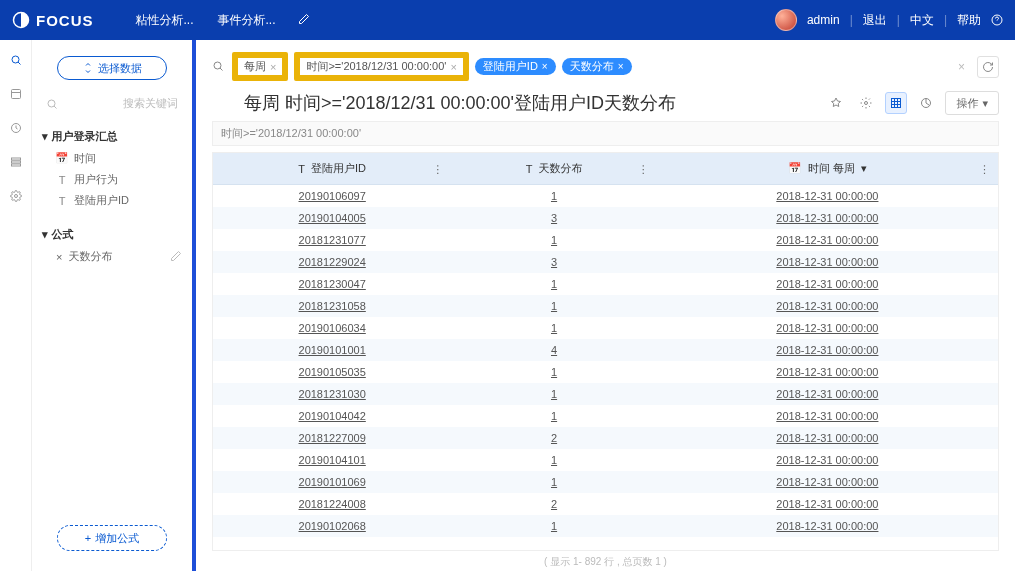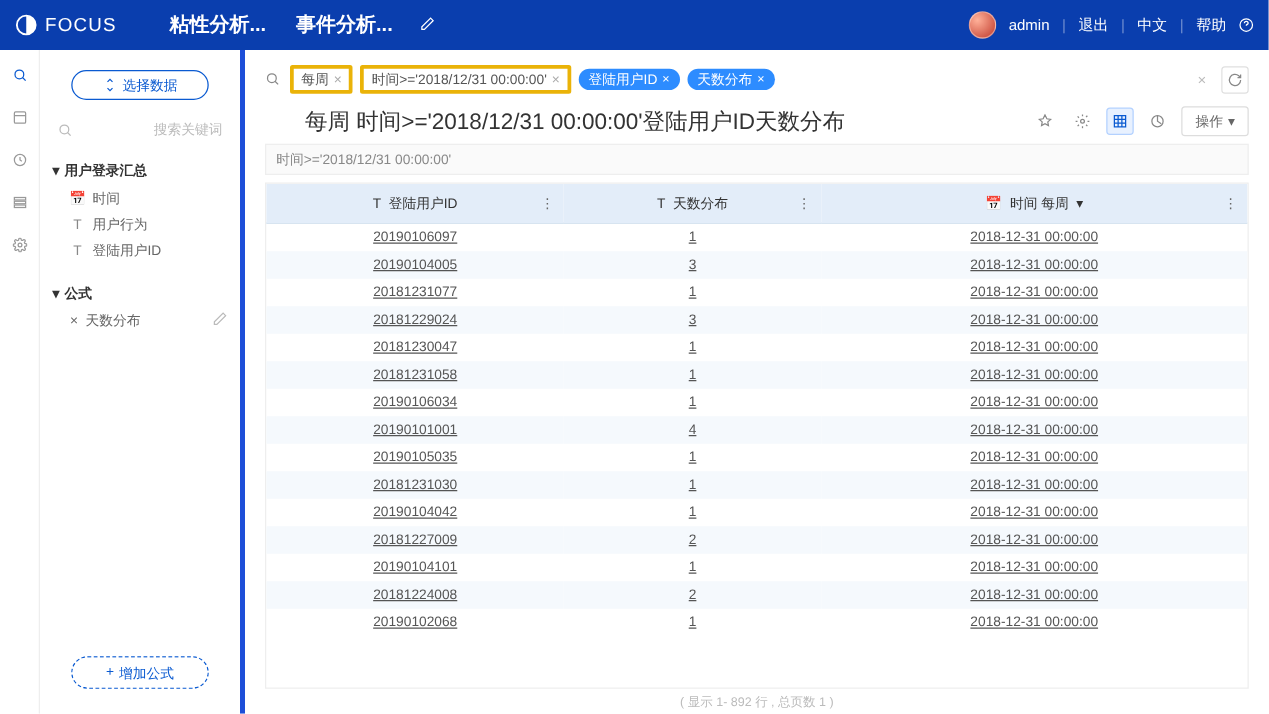--- a/index.html
+++ b/index.html
@@ -1,23 +1,23 @@
 <!DOCTYPE html>
 <html><head>
 <meta charset="utf-8">
 <style>
 * { margin: 0; padding: 0; box-sizing: border-box; }
 body { font-family: -apple-system, "Microsoft YaHei", sans-serif; font-size: 12px; color: #333; background: #fff; width: 1015px; height: 571px; overflow: hidden; }
 
 
 .header { height: 40px; background: #0a3eae; display: flex; align-items: center; padding: 0 12px; color: #fff; }
-.logo { display: flex; align-items: center; font-size: 15px; font-weight: 400; letter-spacing: 1px; }
+.logo { display: flex; align-items: center; font-size: 15px; font-weight: 700; letter-spacing: 1px; }
 .logo svg { width: 18px; height: 18px; margin-right: 6px; }
 .nav { display: flex; margin-left: 30px; }
-.nav-item { padding: 0 12px; font-size: 16px; cursor: pointer; font-weight: bold; }
+.nav-item { padding: 0 12px; font-size: 12px; cursor: pointer; }
 .nav-edit { margin-left: 10px; cursor: pointer; }
 .hdr-spacer { flex: 1; }
 .hdr-right { display: flex; align-items: center; gap: 10px; font-size: 12px; }
 .avatar { width: 22px; height: 22px; border-radius: 50%; background: radial-gradient(circle at 30% 30%, #ffb199, #c0392b); border: 1px solid rgba(255,255,255,.4); }
 .hdr-right span { cursor: pointer; }
 .sep { color: rgba(255,255,255,.4); }
 
 
 .main { display: flex; height: calc(100% - 40px); }
 .icon-rail { width: 32px; border-right: 1px solid #eee; display: flex; flex-direction: column; align-items: center; padding-top: 12px; gap: 18px; }
@@ -33,21 +33,21 @@
 .side-item .ico { width: 12px; display: inline-flex; justify-content: center; color: #888; }
 .formula-item { display: flex; align-items: center; gap: 6px; padding: 3px 2px 3px 16px; color: #666; justify-content: space-between; }
 .sidebar-spacer { flex: 1; }
 .add-formula-btn { margin: 8px auto; width: 110px; height: 26px; border: 1px dashed #0a5ad1; border-radius: 13px; color: #0a5ad1; display: flex; align-items: center; justify-content: center; gap: 4px; cursor: pointer; font-size: 11px; }
 
 .content { flex: 1; padding: 12px 16px 0; display: flex; flex-direction: column; overflow: hidden; }
 
 
 .query-bar { display: flex; align-items: center; gap: 6px; margin-bottom: 10px; }
 .qsearch { width: 14px; height: 14px; color: #888; }
-.token { border: 3px solid #eab308; border-radius: 2px; padding: 1px 6px; font-size: 11px; color: #555; display: flex; align-items: center; gap: 4px; }
+.token { border: 6px solid #eab308; border-radius: 2px; padding: 1px 6px; font-size: 11px; color: #555; display: flex; align-items: center; gap: 4px; }
 .token .x { color: #aaa; cursor: pointer; }
 .chip { background: #2d8cff; color: #fff; border-radius: 10px; padding: 1px 8px; font-size: 11px; display: flex; align-items: center; gap: 4px; }
 .chip .x { cursor: pointer; font-size: 10px; }
 .qspacer { flex: 1; }
 .qclear { color: #bbb; cursor: pointer; padding: 0 6px; }
 .qrefresh { width: 22px; height: 22px; border: 1px solid #e0e0e0; border-radius: 3px; display: flex; align-items: center; justify-content: center; color: #888; cursor: pointer; }
 
 
 .title-row { display: flex; align-items: center; gap: 8px; margin-bottom: 6px; margin-left: 32px; }
 .page-title { font-size: 18px; font-weight: 500; flex: 1; }
@@ -358,20 +358,25 @@
               <td>20181227009</td>
               <td>2</td>
               <td>2018-12-31 00:00:00</td>
             </tr>
             <tr>
               <td>20190104101</td>
               <td>1</td>
               <td>2018-12-31 00:00:00</td>
             </tr>
             <tr>
+              <td>20190101069</td>
+              <td>1</td>
+              <td>2018-12-31 00:00:00</td>
+            </tr>
+            <tr>
               <td>20181224008</td>
               <td>2</td>
               <td>2018-12-31 00:00:00</td>
             </tr>
             <tr>
               <td>20190102068</td>
               <td>1</td>
               <td>2018-12-31 00:00:00</td>
             </tr>
           </tbody>

